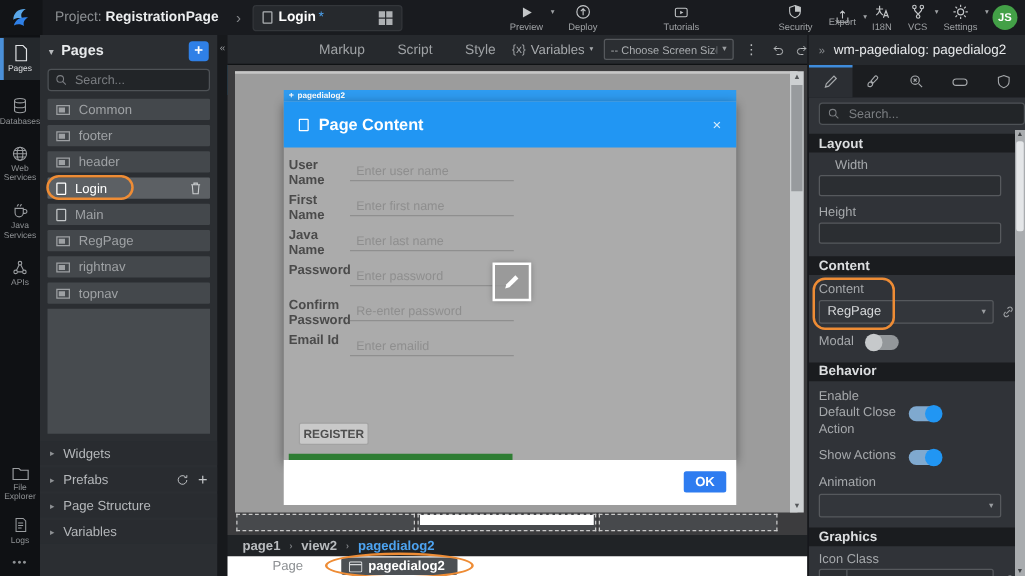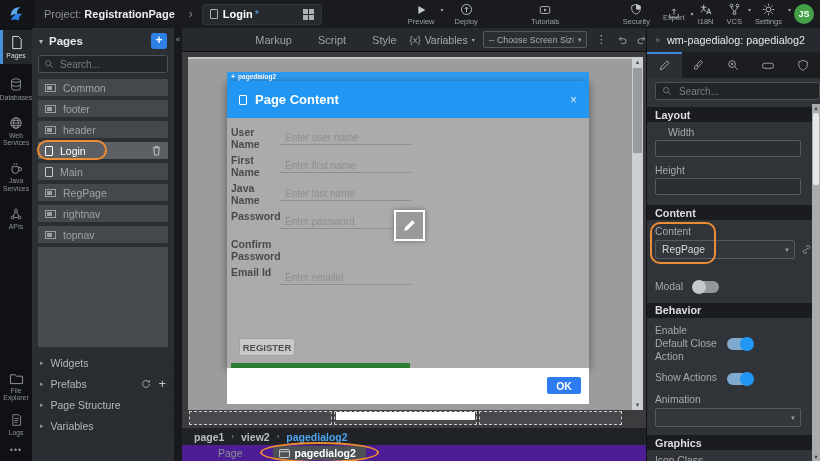--- a/index.html
+++ b/index.html
@@ -112,21 +112,21 @@
   .dash-row{position:absolute;left:7px;top:359px;display:flex;gap:2px;}
   .dash-box{width:143px;height:14px;border:1px dashed #c9c9c9;background:#47494c;}
   .dash-white{height:8px;background:#fff;margin:0 1px;}
 
   
   .breadcrumb{height:17px;background:#202326;display:flex;align-items:center;padding-left:12px;gap:7px;font-size:10.5px;font-weight:bold;}
   .bc-item{color:#b9bcbf;}
   .bc-item.active{color:#4da3f0;}
   .bc-sep{color:#7a7d80;font-size:8px;}
   .breadcrumb .bc-sep:last-child{display:none;}
-  .statusrow{height:16px;background:#4c1d95;display:flex;align-items:center;}
+  .statusrow{height:16px;background:#ffffff;display:flex;align-items:center;}
   .status-label{margin-left:36px;font-size:10.5px;color:#8d9093;}
   .chip{position:relative;margin-left:30px;background:#4c5054;border-radius:2px;height:14px;display:flex;align-items:center;gap:5px;padding:0 10px 0 6px;}
   .chip-label{color:#fff;font-weight:bold;font-size:10.5px;}
   .chip-ring{position:absolute;left:-13px;right:-13px;top:-4px;bottom:-3px;border:2.5px solid #ee8c35;border-radius:50%;pointer-events:none;}
 
   
   .right-panel{position:absolute;right:0;top:28px;bottom:0;width:174px;background:#303338;border-left:1px solid #0f1113;}
   .rp-header{height:24px;background:#26292d;display:flex;align-items:center;padding:0 8px;gap:7px;}
   .rp-collapse{color:#8a8d90;font-size:9px;}
   .rp-title{color:#e6e8ea;font-size:10.8px;white-space:nowrap;}
@@ -523,20 +523,23 @@
 
             <div class="f-row">
               <div class="f-label">Password</div>
               <div class="f-ctl">
                 <span class="ph">Enter password</span>
               </div>
             </div>
 
             <div class="f-row">
               <div class="f-label">Confirm Password</div>
+              <div class="f-ctl">
+                <span class="ph">Re-enter password</span>
+              </div>
             </div>
 
             <div class="f-row">
               <div class="f-label">Email Id</div>
               <div class="f-ctl">
                 <span class="ph">Enter emailid</span>
               </div>
             </div>
           </div>
         <div class="register-btn" style="position:absolute;left:6px;top:256px;">REGISTER</div>
@@ -655,21 +658,21 @@
             <span class="val">RegPage</span>
             <span class="caret">▼</span>
           </div>
           <span class="bind-ic">
             <svg width="11" height="11" viewBox="0 0 12 12" fill="none" stroke="#9a9da0">
                 <path d="M7.6 4.4L4.4 7.6M5.4 3.2l1-1a2 2 0 0 1 2.8 2.8l-1 1M6.6 8.8l-1 1a2 2 0 0 1-2.8-2.8l1-1"></path>
               </svg>
           </span>
         </div>
       </div>
-      <div class="rp-togrow" style="margin-top:22px;text-align:center;">
+      <div class="rp-togrow" style="margin-top:9px;text-align:center;">
         <span class="tl">Modal</span>
         <span class="toggle off">
             <i class="knob"></i>
           </span>
       </div>
 
       <div class="band" style="margin-top:9px;">Behavior</div>
       <div class="rp-togrow" style="margin-top:7px;">
         <span class="tl" style="width:62px;">Enable Default Close Action</span>
         <span class="toggle on">

